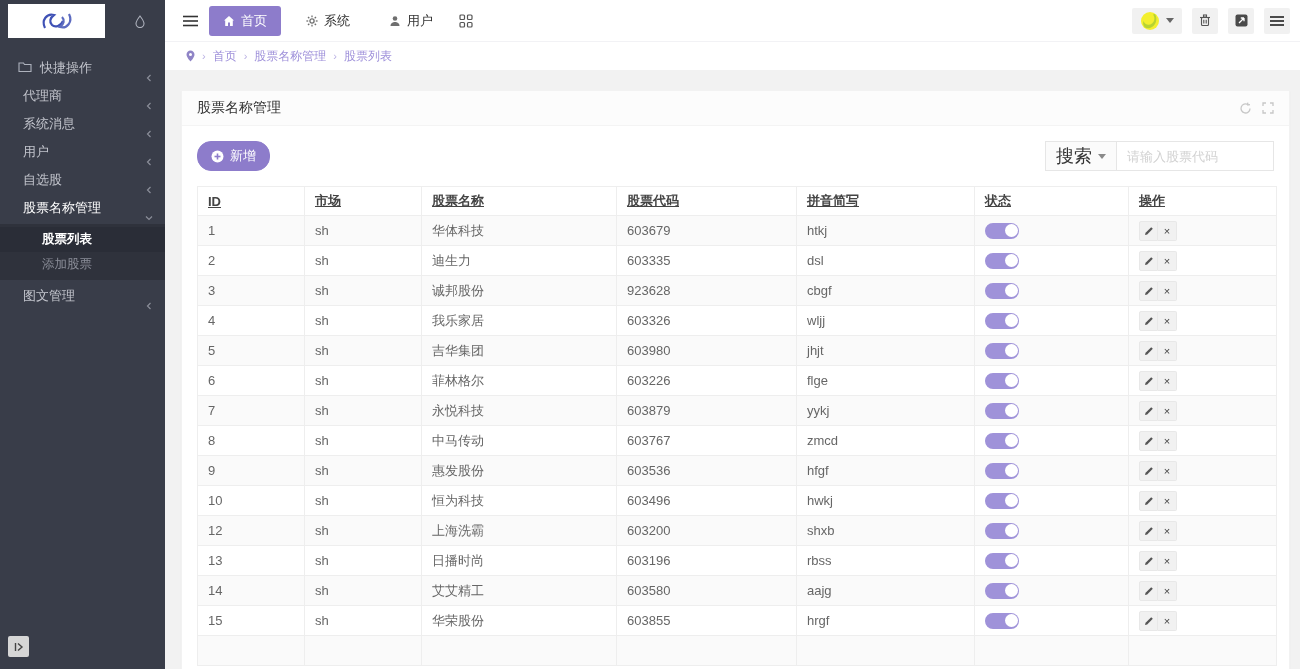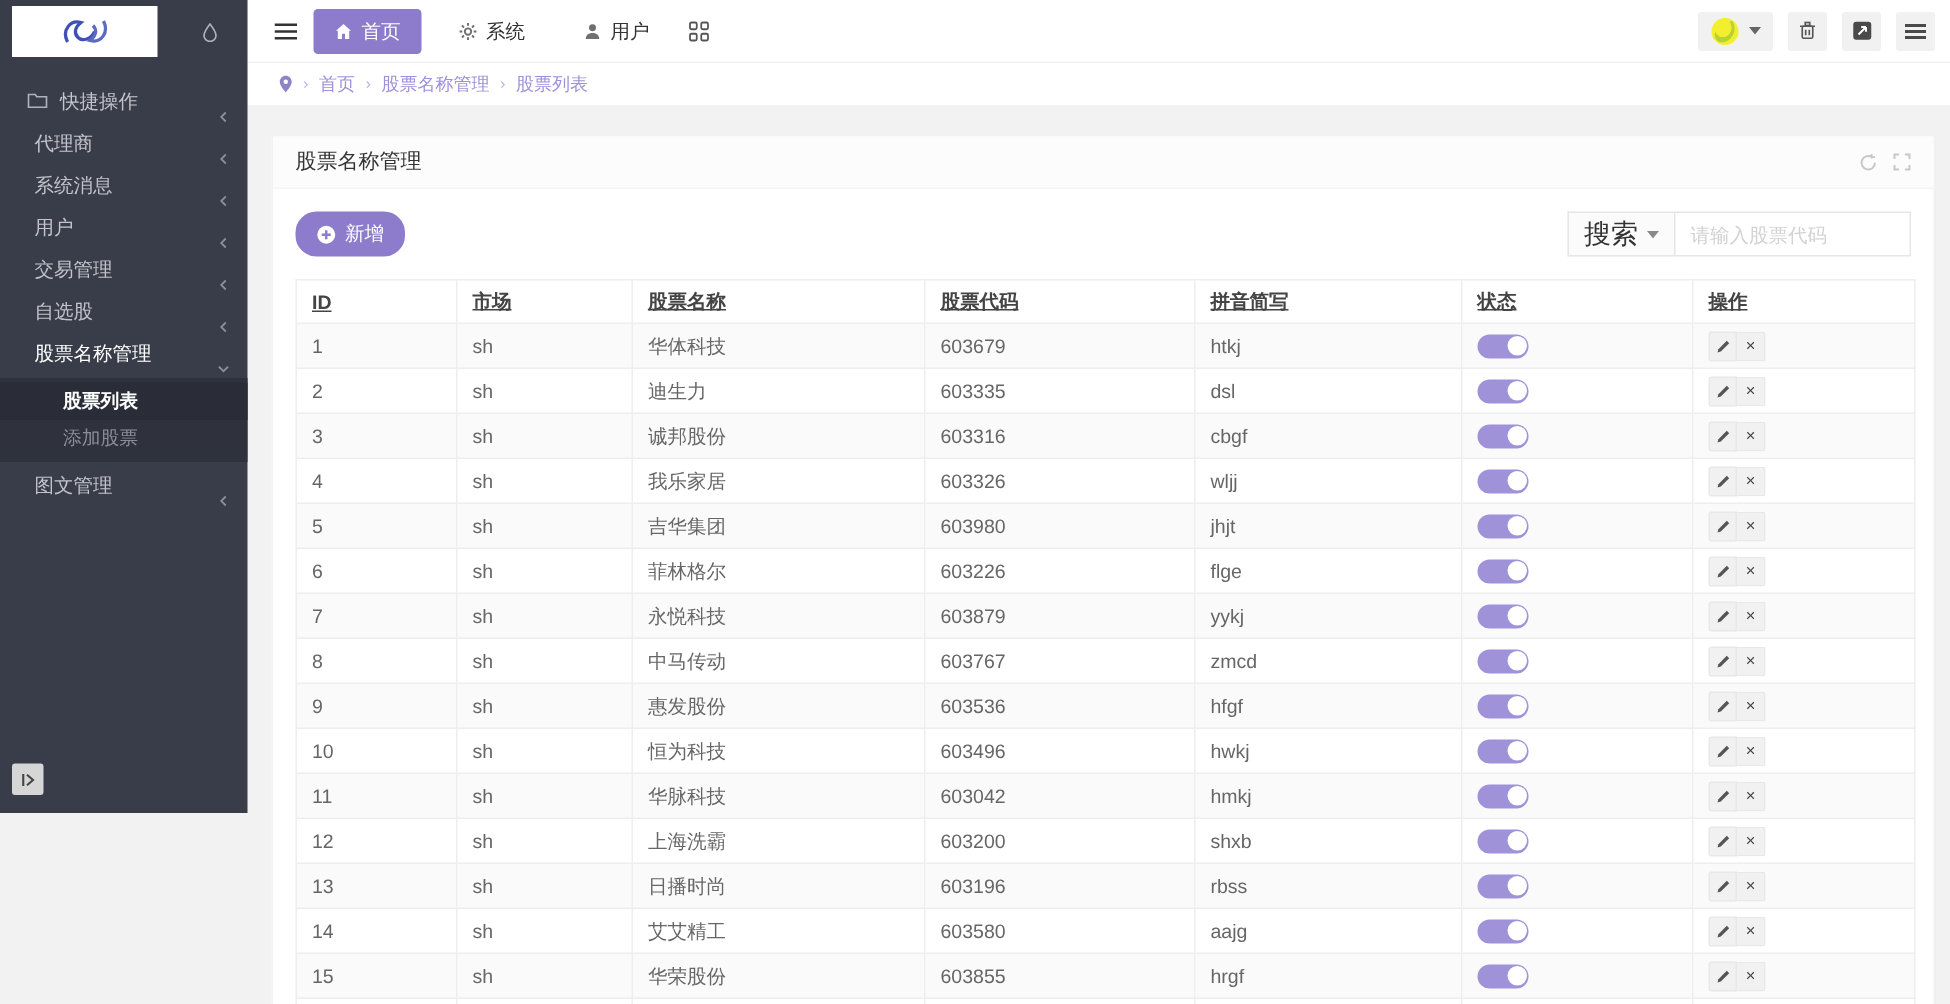--- a/index.html
+++ b/index.html
@@ -1,20 +1,20 @@
 <!DOCTYPE html>
 <html><head>
 <meta charset="utf-8">
 <style>
   * { margin:0; padding:0; box-sizing:border-box; }
   html,body { width:1300px; height:669px; overflow:hidden; background:#f2f2f2;
               font-family:"Liberation Sans","DejaVu Sans",sans-serif; }
 
   
-  .sidebar { position:absolute; left:0; top:0; width:165px; height:542px; background:#393d49; z-index:5; }
+  .sidebar { position:absolute; left:0; top:0; width:165px; height:669px; background:#393d49; z-index:5; }
   .logo-bar { height:42px; display:flex; align-items:center; justify-content:space-between; padding:0 20px 0 8px; }
   .logo-box { width:97px; height:34px; background:#fff; display:flex; align-items:center; justify-content:center; }
   .drop-icon { display:flex; align-items:center; }
   .menu { margin-top:12px; }
   .menu-item { position:relative; height:28px; line-height:28px; padding:0 26px 0 23px; font-size:13px;
                color:#c2c4cc; cursor:pointer; white-space:nowrap; }
   .menu-item .mi-icon { margin-right:8px; vertical-align:-1px; color:#aeb2bd; }
   .menu-item.has-icon { padding-left:18px; }
   .menu-item .mi-chev { position:absolute; right:12px; top:10px; color:#8b8e99; }
   .menu-item.expanded { color:#fff; }
@@ -109,23 +109,20 @@
           </svg></span><span>快捷操作</span><span class="mi-chev"><svg width="8" height="8" viewBox="0 0 8 8">
             <polyline points="5.5,1 2.5,4 5.5,7" fill="none" stroke="currentColor" stroke-width="1.2"></polyline>
           </svg></span></div>
       <div class="menu-item"><span>代理商</span><span class="mi-chev"><svg width="8" height="8" viewBox="0 0 8 8">
             <polyline points="5.5,1 2.5,4 5.5,7" fill="none" stroke="currentColor" stroke-width="1.2"></polyline>
           </svg></span></div>
       <div class="menu-item"><span>系统消息</span><span class="mi-chev"><svg width="8" height="8" viewBox="0 0 8 8">
             <polyline points="5.5,1 2.5,4 5.5,7" fill="none" stroke="currentColor" stroke-width="1.2"></polyline>
           </svg></span></div>
       <div class="menu-item"><span>用户</span><span class="mi-chev"><svg width="8" height="8" viewBox="0 0 8 8">
-            <polyline points="5.5,1 2.5,4 5.5,7" fill="none" stroke="currentColor" stroke-width="1.2"></polyline>
-          </svg></span></div>
-      <div class="menu-item"><span>交易管理</span><span class="mi-chev"><svg width="8" height="8" viewBox="0 0 8 8">
             <polyline points="5.5,1 2.5,4 5.5,7" fill="none" stroke="currentColor" stroke-width="1.2"></polyline>
           </svg></span></div>
       <div class="menu-item"><span>自选股</span><span class="mi-chev"><svg width="8" height="8" viewBox="0 0 8 8">
             <polyline points="5.5,1 2.5,4 5.5,7" fill="none" stroke="currentColor" stroke-width="1.2"></polyline>
           </svg></span></div>
       <div class="menu-item expanded"><span>股票名称管理</span><span class="mi-chev"><svg width="8" height="8" viewBox="0 0 8 8">
             <polyline points="1,2.5 4,5.5 7,2.5" fill="none" stroke="currentColor" stroke-width="1.2"></polyline>
           </svg></span></div>
       <div class="submenu">
         <div class="submenu-item active">股票列表</div>
@@ -336,21 +333,21 @@
                     <path d="M1 9 L1.6 6.8 L7.2 1.2 L8.8 2.8 L3.2 8.4 Z" fill="#555"></path>
                   </svg>
                 </button>
                 <button class="op-btn">×</button>
               </span></td>
           </tr>
           <tr>
             <td>3</td>
             <td>sh</td>
             <td>诚邦股份</td>
-            <td>603316</td>
+            <td>923628</td>
             <td>cbgf</td>
             <td><span class="toggle"><span class="knob"></span></span></td>
             <td><span class="op-group">
                 <button class="op-btn">
                   <svg width="10" height="10" viewBox="0 0 10 10">
                     <path d="M1 9 L1.6 6.8 L7.2 1.2 L8.8 2.8 L3.2 8.4 Z" fill="#555"></path>
                   </svg>
                 </button>
                 <button class="op-btn">×</button>
               </span></td>
@@ -450,36 +447,20 @@
                 </button>
                 <button class="op-btn">×</button>
               </span></td>
           </tr>
           <tr>
             <td>10</td>
             <td>sh</td>
             <td>恒为科技</td>
             <td>603496</td>
             <td>hwkj</td>
-            <td><span class="toggle"><span class="knob"></span></span></td>
-            <td><span class="op-group">
-                <button class="op-btn">
-                  <svg width="10" height="10" viewBox="0 0 10 10">
-                    <path d="M1 9 L1.6 6.8 L7.2 1.2 L8.8 2.8 L3.2 8.4 Z" fill="#555"></path>
-                  </svg>
-                </button>
-                <button class="op-btn">×</button>
-              </span></td>
-          </tr>
-          <tr>
-            <td>11</td>
-            <td>sh</td>
-            <td>华脉科技</td>
-            <td>603042</td>
-            <td>hmkj</td>
             <td><span class="toggle"><span class="knob"></span></span></td>
             <td><span class="op-group">
                 <button class="op-btn">
                   <svg width="10" height="10" viewBox="0 0 10 10">
                     <path d="M1 9 L1.6 6.8 L7.2 1.2 L8.8 2.8 L3.2 8.4 Z" fill="#555"></path>
                   </svg>
                 </button>
                 <button class="op-btn">×</button>
               </span></td>
           </tr>

